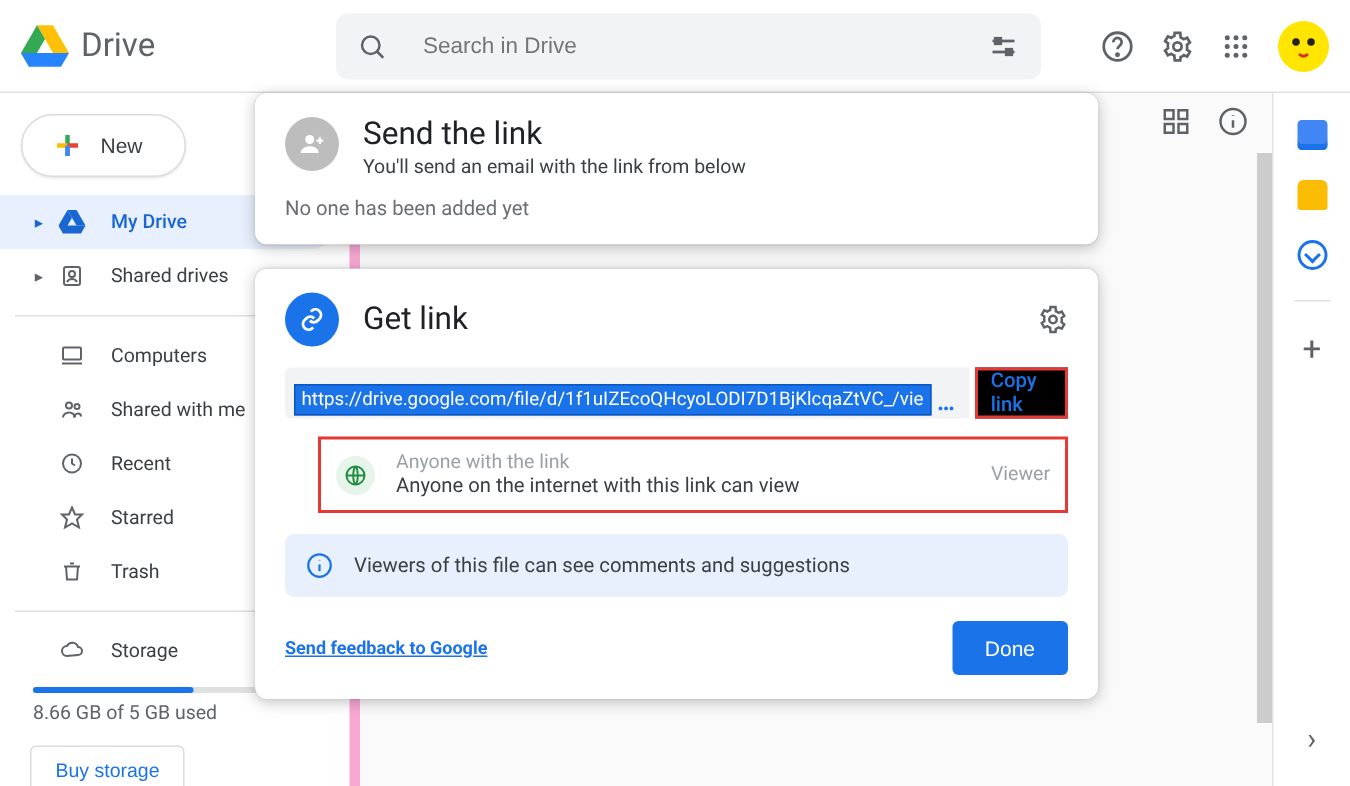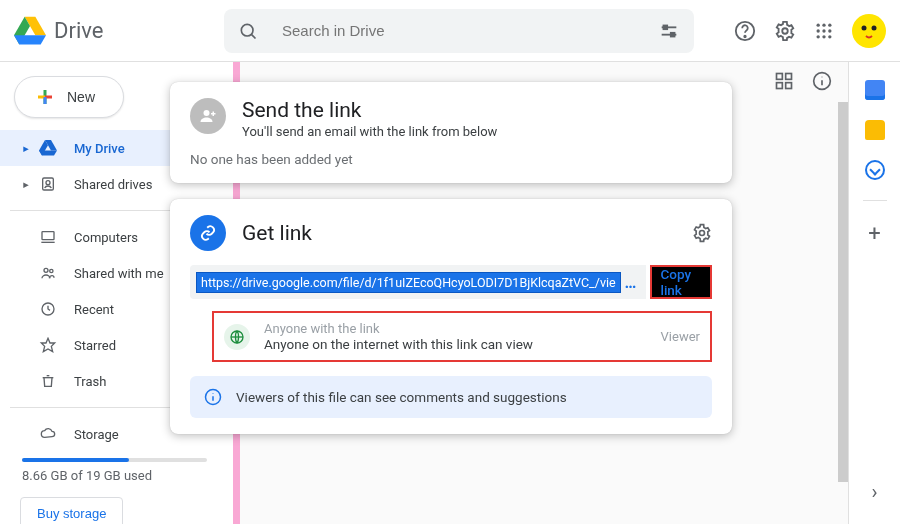--- a/index.html
+++ b/index.html
@@ -111,21 +111,21 @@
 }
 .rail-icon { width:20px; height:20px; border-radius:3px; cursor:pointer;}
 .rail .plus { color:#5f6368; font-size:22px; cursor:pointer;}
 .rail .chev { margin-top:auto; margin-bottom:20px; color:#5f6368; font-size:20px; cursor:pointer;}
 
 
 .modal-backdrop {
   position:absolute; inset:0;
 }
 .modal-stack {
-  position:absolute; left:170px; top:82px;
+  position:absolute; left:170px; top:62px;
   width:562px;
   display:flex; flex-direction:column; gap:16px;
 }
 .card {
   background:#fff; border-radius:8px;
   box-shadow: 0 2px 10px rgba(0,0,0,0.25), 0 0 1px rgba(0,0,0,0.2);
   padding:16px 20px;
 }
 
 .send-head { display:flex; align-items:flex-start; gap:16px; }
@@ -143,21 +143,21 @@
 .getlink-head { display:flex; align-items:center; gap:16px; }
 .getlink-title { font-size:21px; color:#202124; flex:1;}
 .gear-plain { color:#5f6368; cursor:pointer; font-size:18px;}
 
 .link-row {
   display:flex; align-items:center; gap:0; margin-top:14px;
 }
 .link-field {
   flex:1; background:#f1f3f4; border-radius:4px 0 0 4px;
   padding:2px 6px; height:34px;
-  display:flex; align-items:center;
+  display:flex; align-items:flex-end;
 }
 .link-field-inner {
   background:#1a73e8;
   color:#fff;
   font-size:12.5px;
   padding:2px 4px;
   width:100%; min-width:0;
   white-space:nowrap; overflow:hidden; text-overflow:ellipsis;
   border:1px solid #0a57c2;
 }
@@ -369,21 +369,21 @@
       <span class="sb-icon">
           <svg width="18" height="16" viewBox="0 0 24 24" fill="none" stroke="#5f6368" stroke-width="2">
             <path d="M18 16a4 4 0 0 0 0-8 6 6 0 0 0-11-1 5 5 0 0 0 0 10z"></path>
           </svg>
         </span>
       <span>Storage</span>
     </div>
     <div class="storage-bar">
         <div class="storage-bar-fill"></div>
       </div>
-    <div class="storage-text">8.66 GB of 19 GB used</div>
+    <div class="storage-text">8.66 GB of 5 GB used</div>
     <button class="buy-btn">Buy storage</button>
   </div>
 
   <div class="content">
     <div class="content-toolbar">
       <svg width="20" height="20" viewBox="0 0 24 24" fill="none" stroke="#5f6368" stroke-width="2">
           <rect x="3" y="3" width="7" height="7"></rect>
           <rect x="14" y="3" width="7" height="7"></rect>
           <rect x="3" y="14" width="7" height="7"></rect>
           <rect x="14" y="14" width="7" height="7"></rect>
@@ -478,16 +478,20 @@
         <span class="info-ic">
           <svg width="18" height="18" viewBox="0 0 24 24" fill="none" stroke="#1a73e8" stroke-width="2">
               <circle cx="12" cy="12" r="10"></circle>
               <line x1="12" y1="7" x2="12" y2="7.5"></line>
               <line x1="12" y1="11" x2="12" y2="17"></line>
             </svg>
         </span>
         <span>Viewers of this file can see comments and suggestions</span>
       </div>
 
+      <div class="bottom-row">
+        <a class="feedback">Send feedback to Google</a>
+        <button class="done-btn">Done</button>
+      </div>
     </div>
 
   </div>
 </div>
 
 </body></html>

